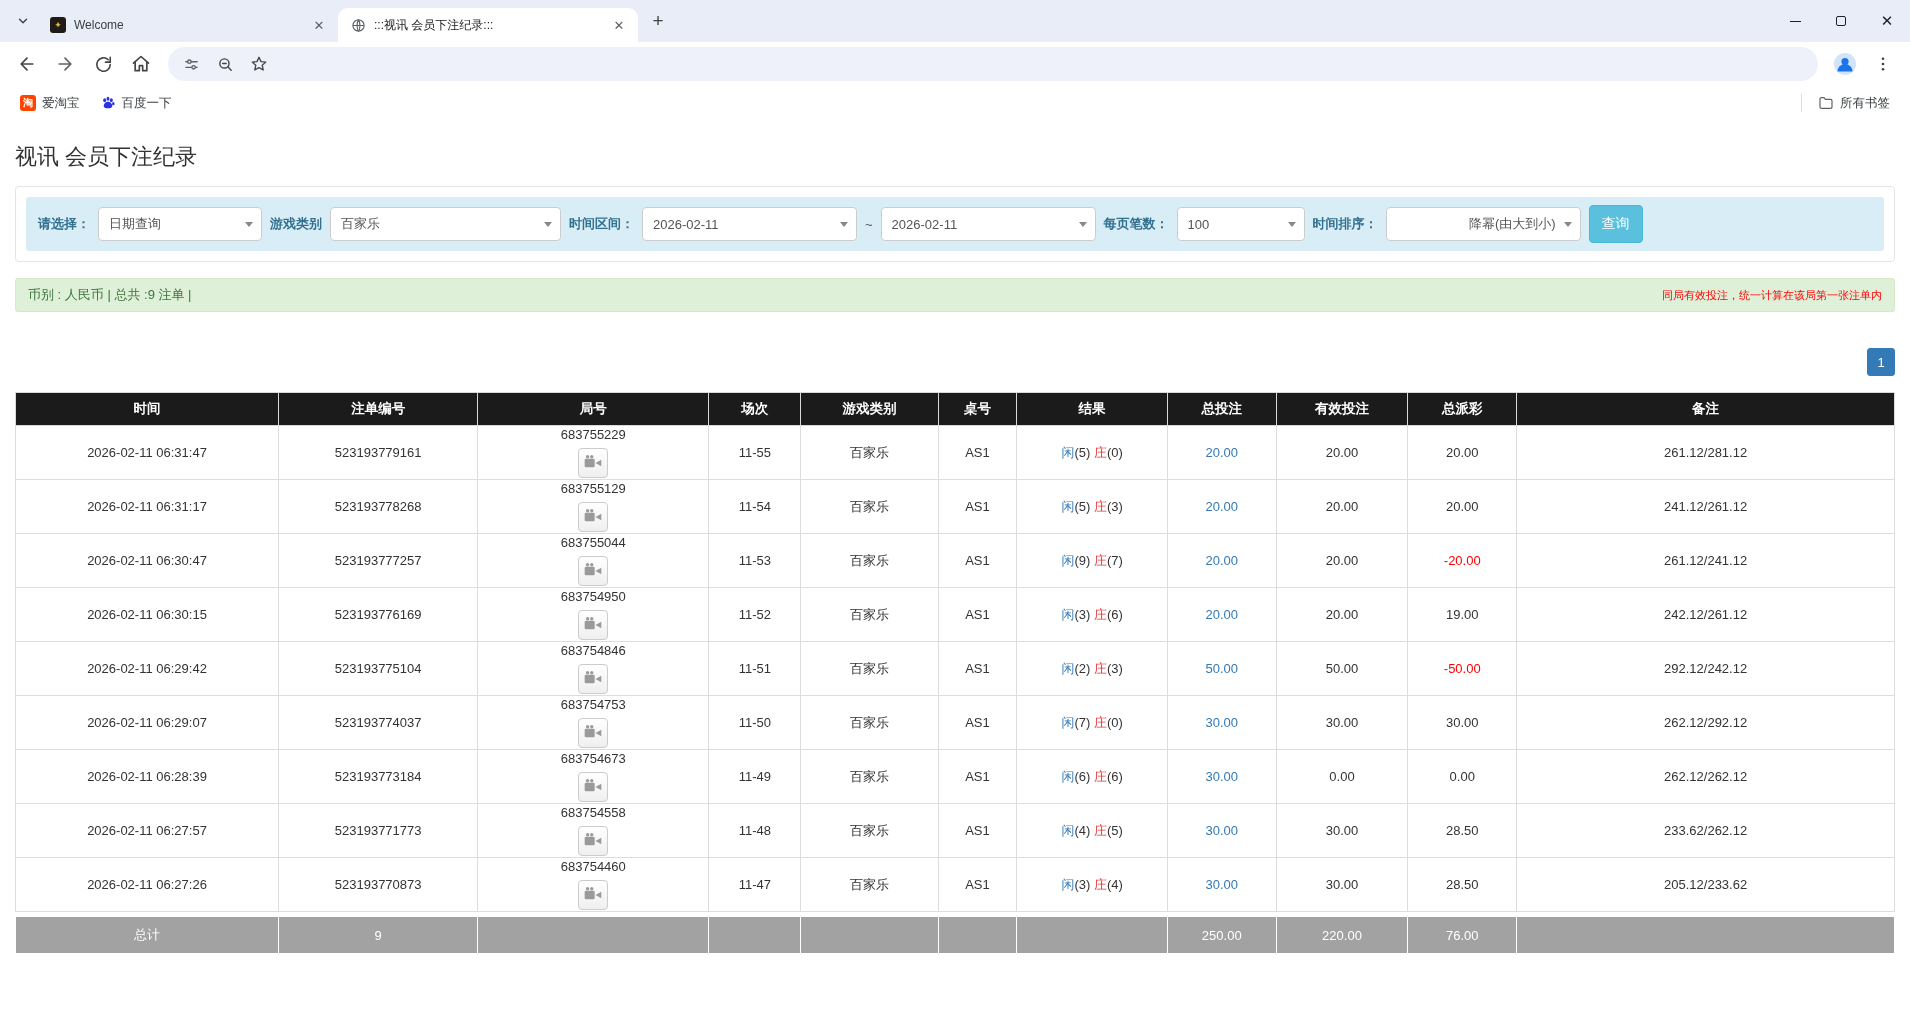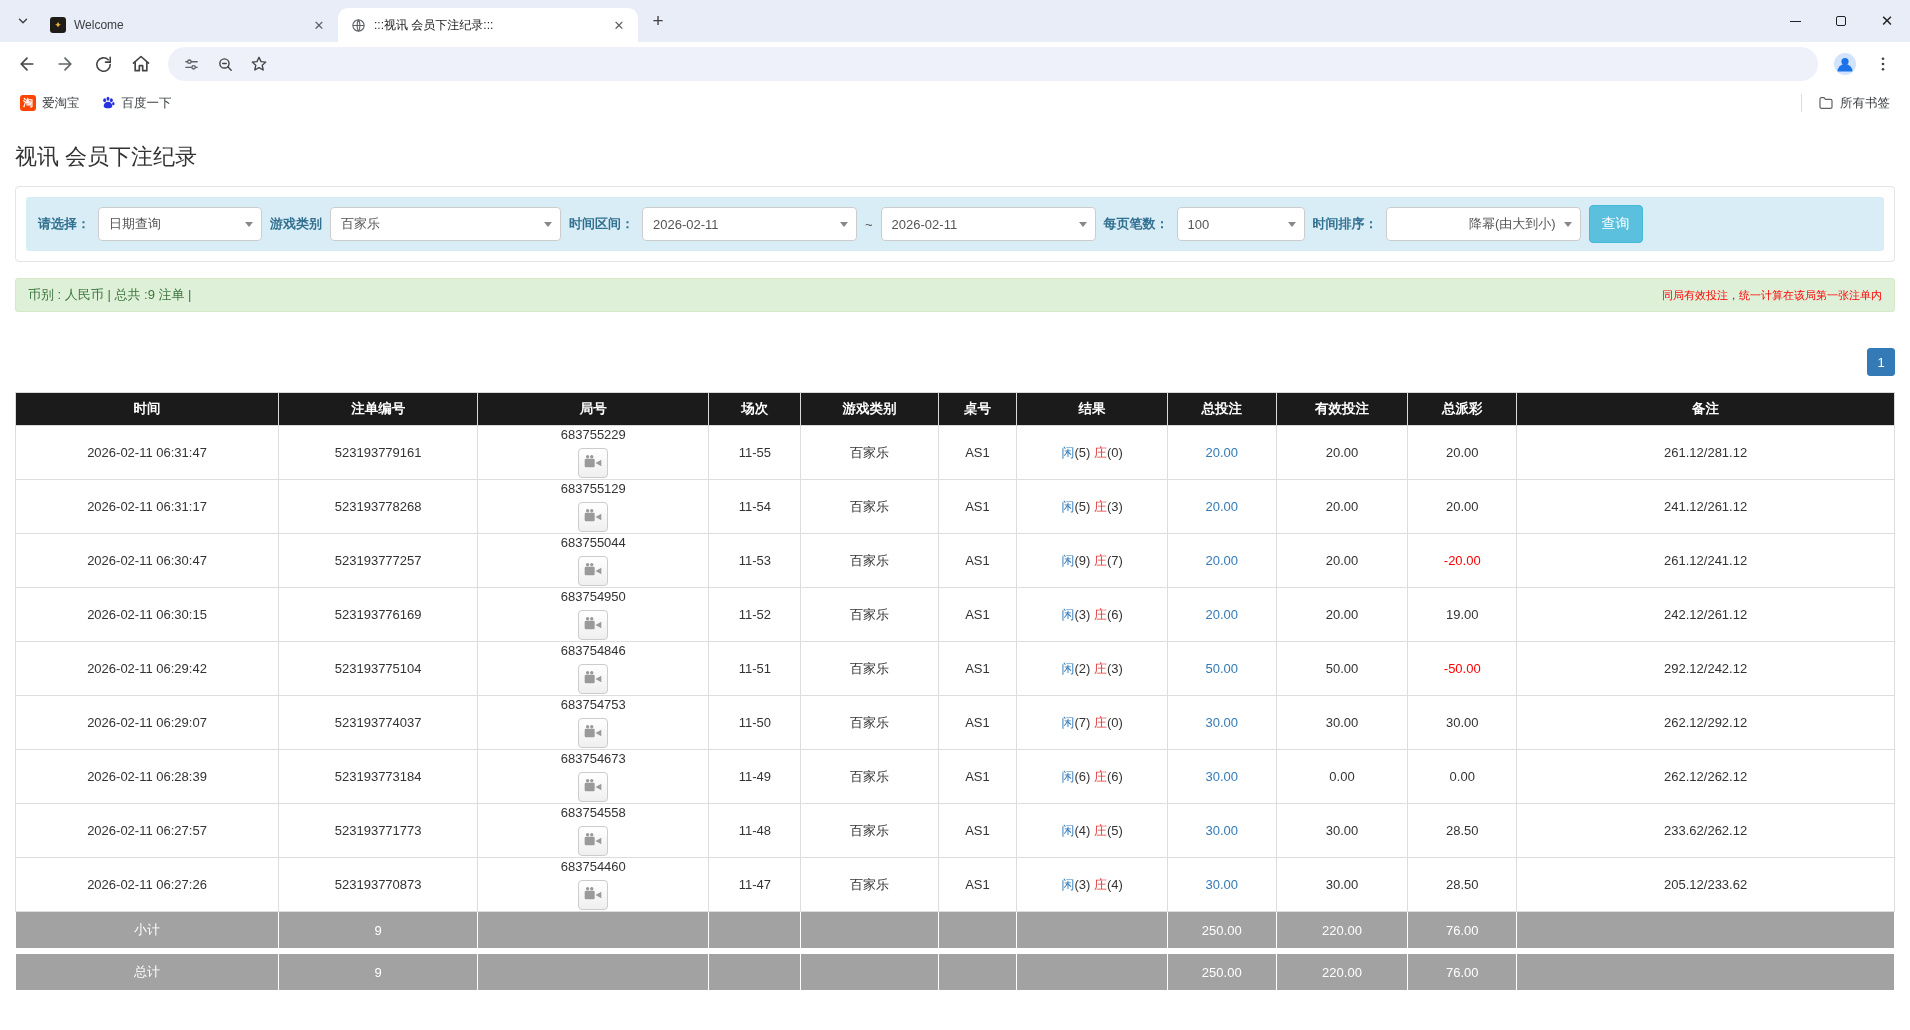--- a/index.html
+++ b/index.html
@@ -502,33 +502,20 @@
     <td>百家乐</td>
     <td>AS1</td>
     <td><span class="res-p">闲</span>(3) <span class="res-b">庄</span>(4)</td>
     <td><span class="link-blue">30.00</span></td>
     <td>30.00</td>
     <td>28.50</td>
     <td>205.12/233.62</td>
   </tr>
       </tbody>
     <tfoot>
-      <tr class="foot">
-        <td>小计</td>
-        <td>9</td>
-        <td></td>
-          <td></td>
-          <td></td>
-          <td></td>
-          <td></td>
-        <td>250.00</td>
-        <td>220.00</td>
-        <td>76.00</td>
-        <td></td>
-      </tr>
       <tr class="gap">
           <td colspan="11"></td>
         </tr>
       <tr class="foot">
         <td>总计</td>
         <td>9</td>
         <td></td>
           <td></td>
           <td></td>
           <td></td>

